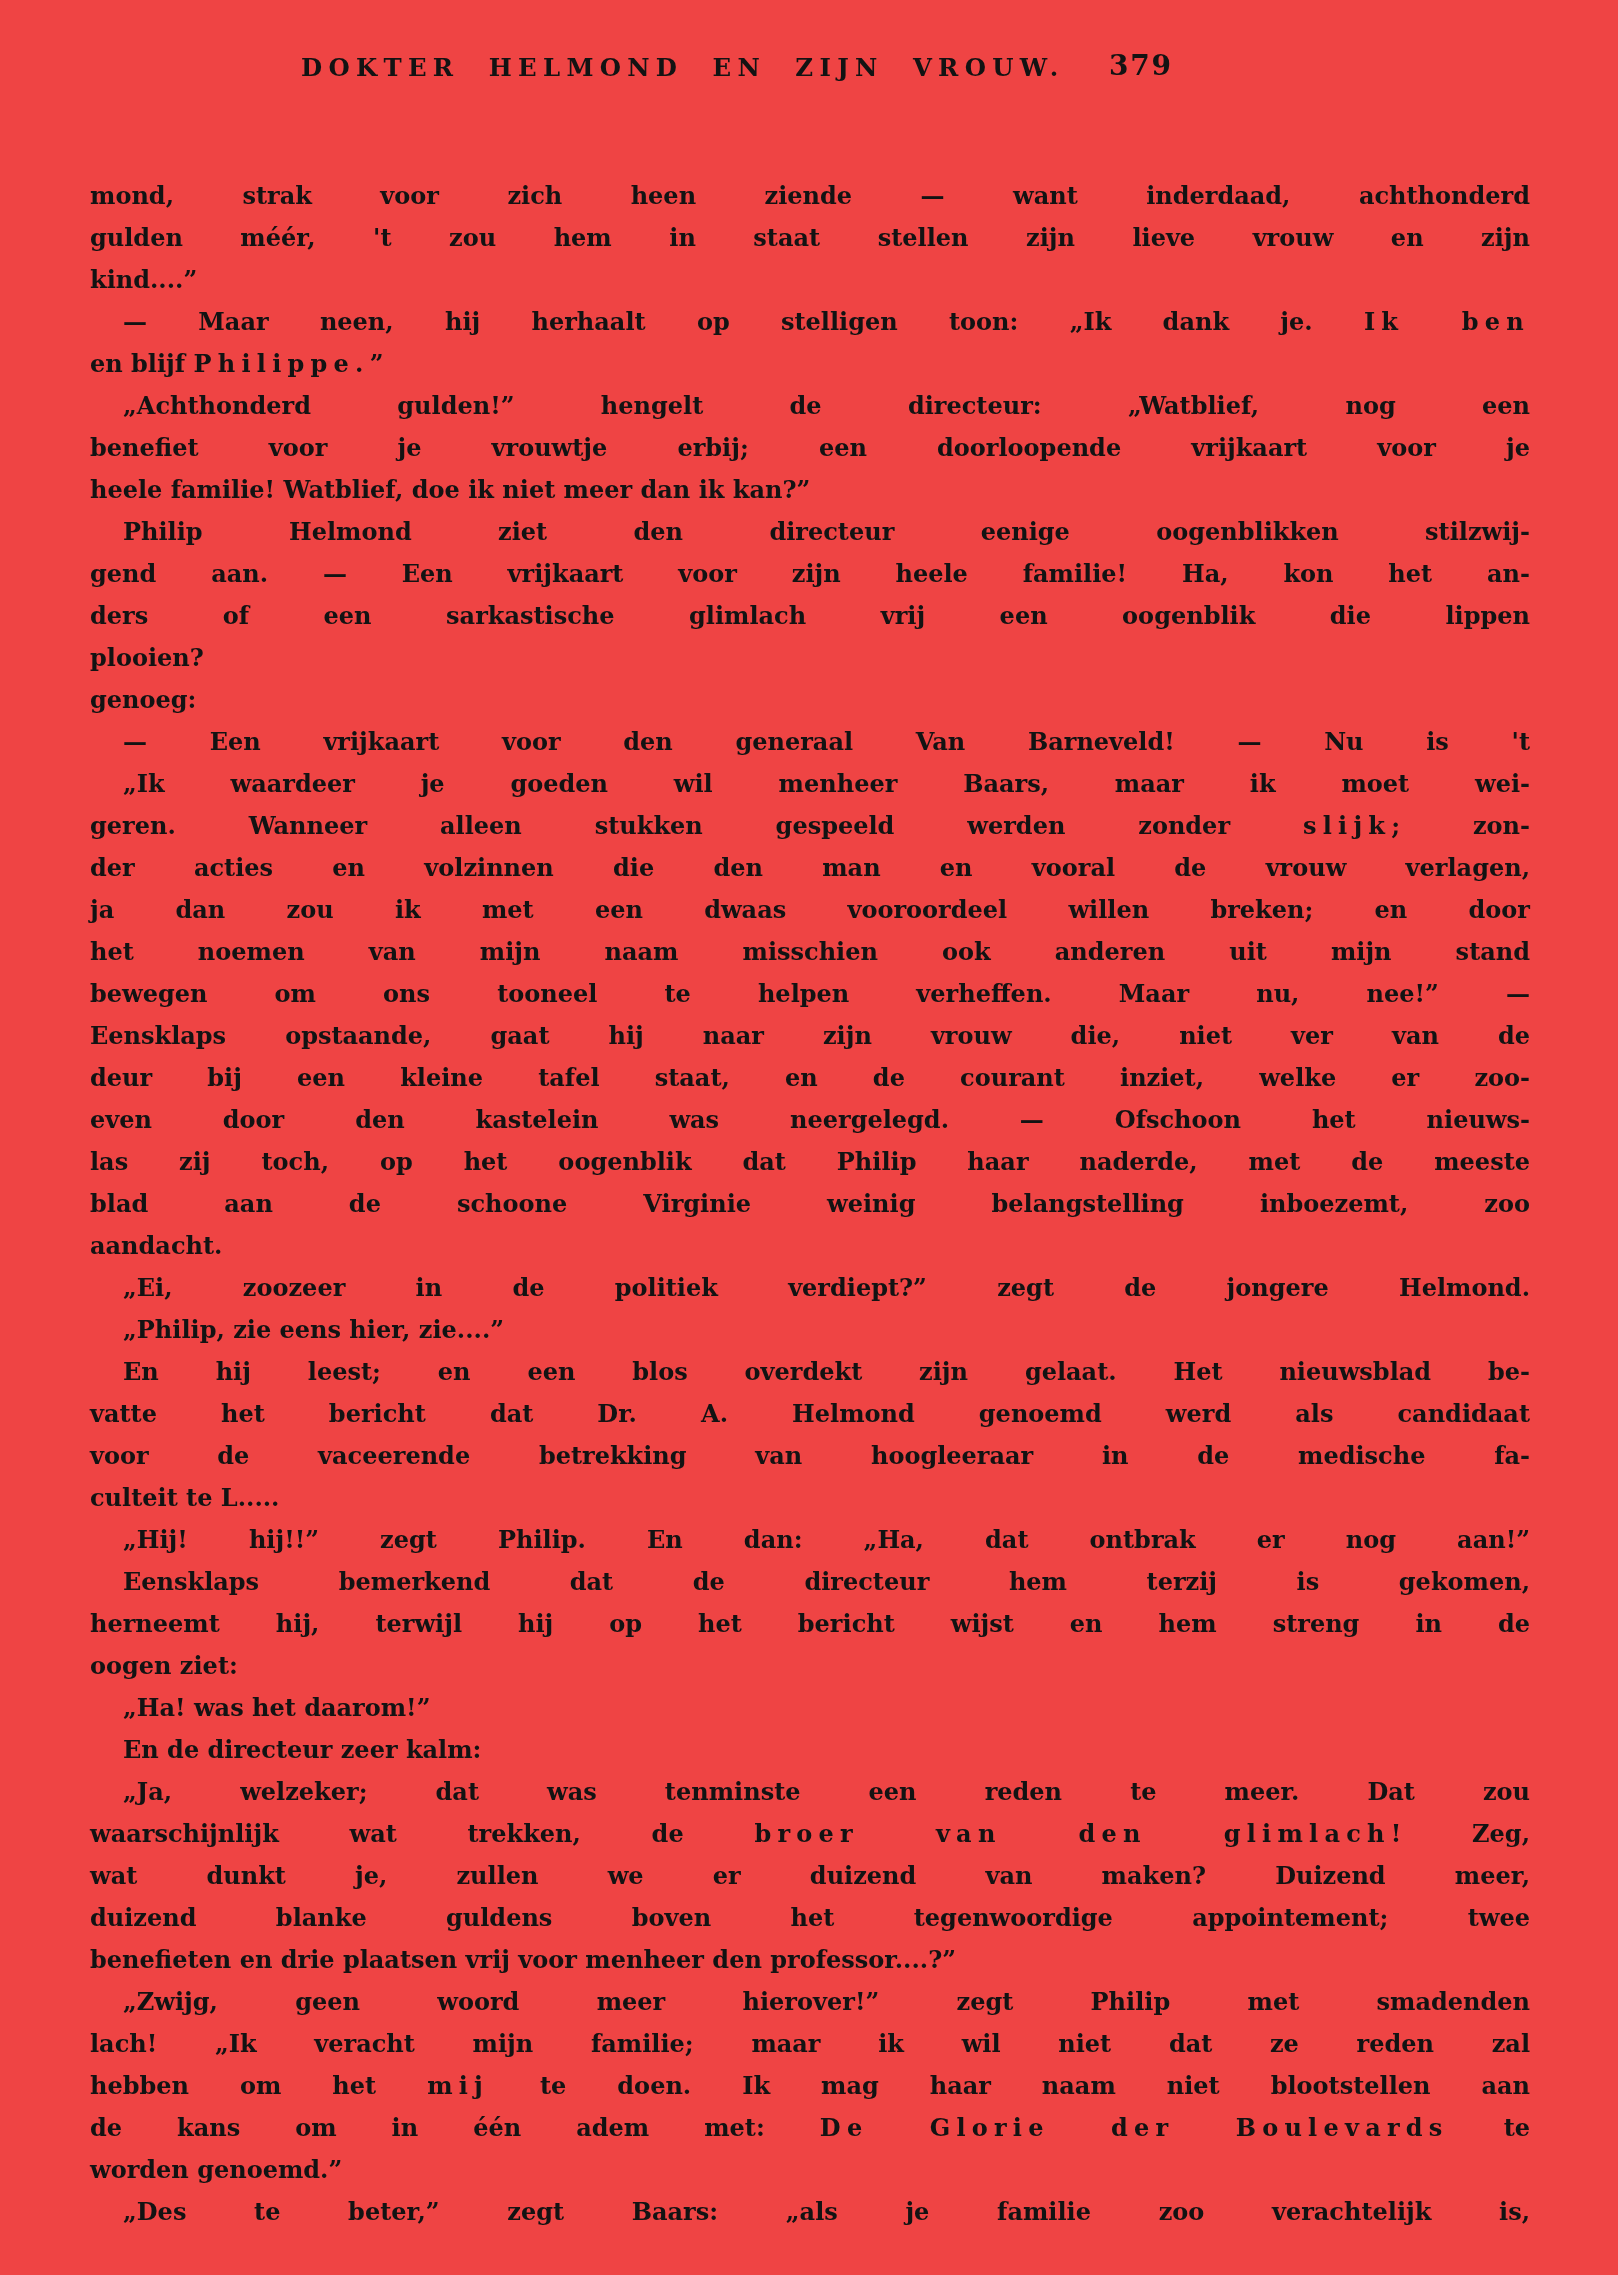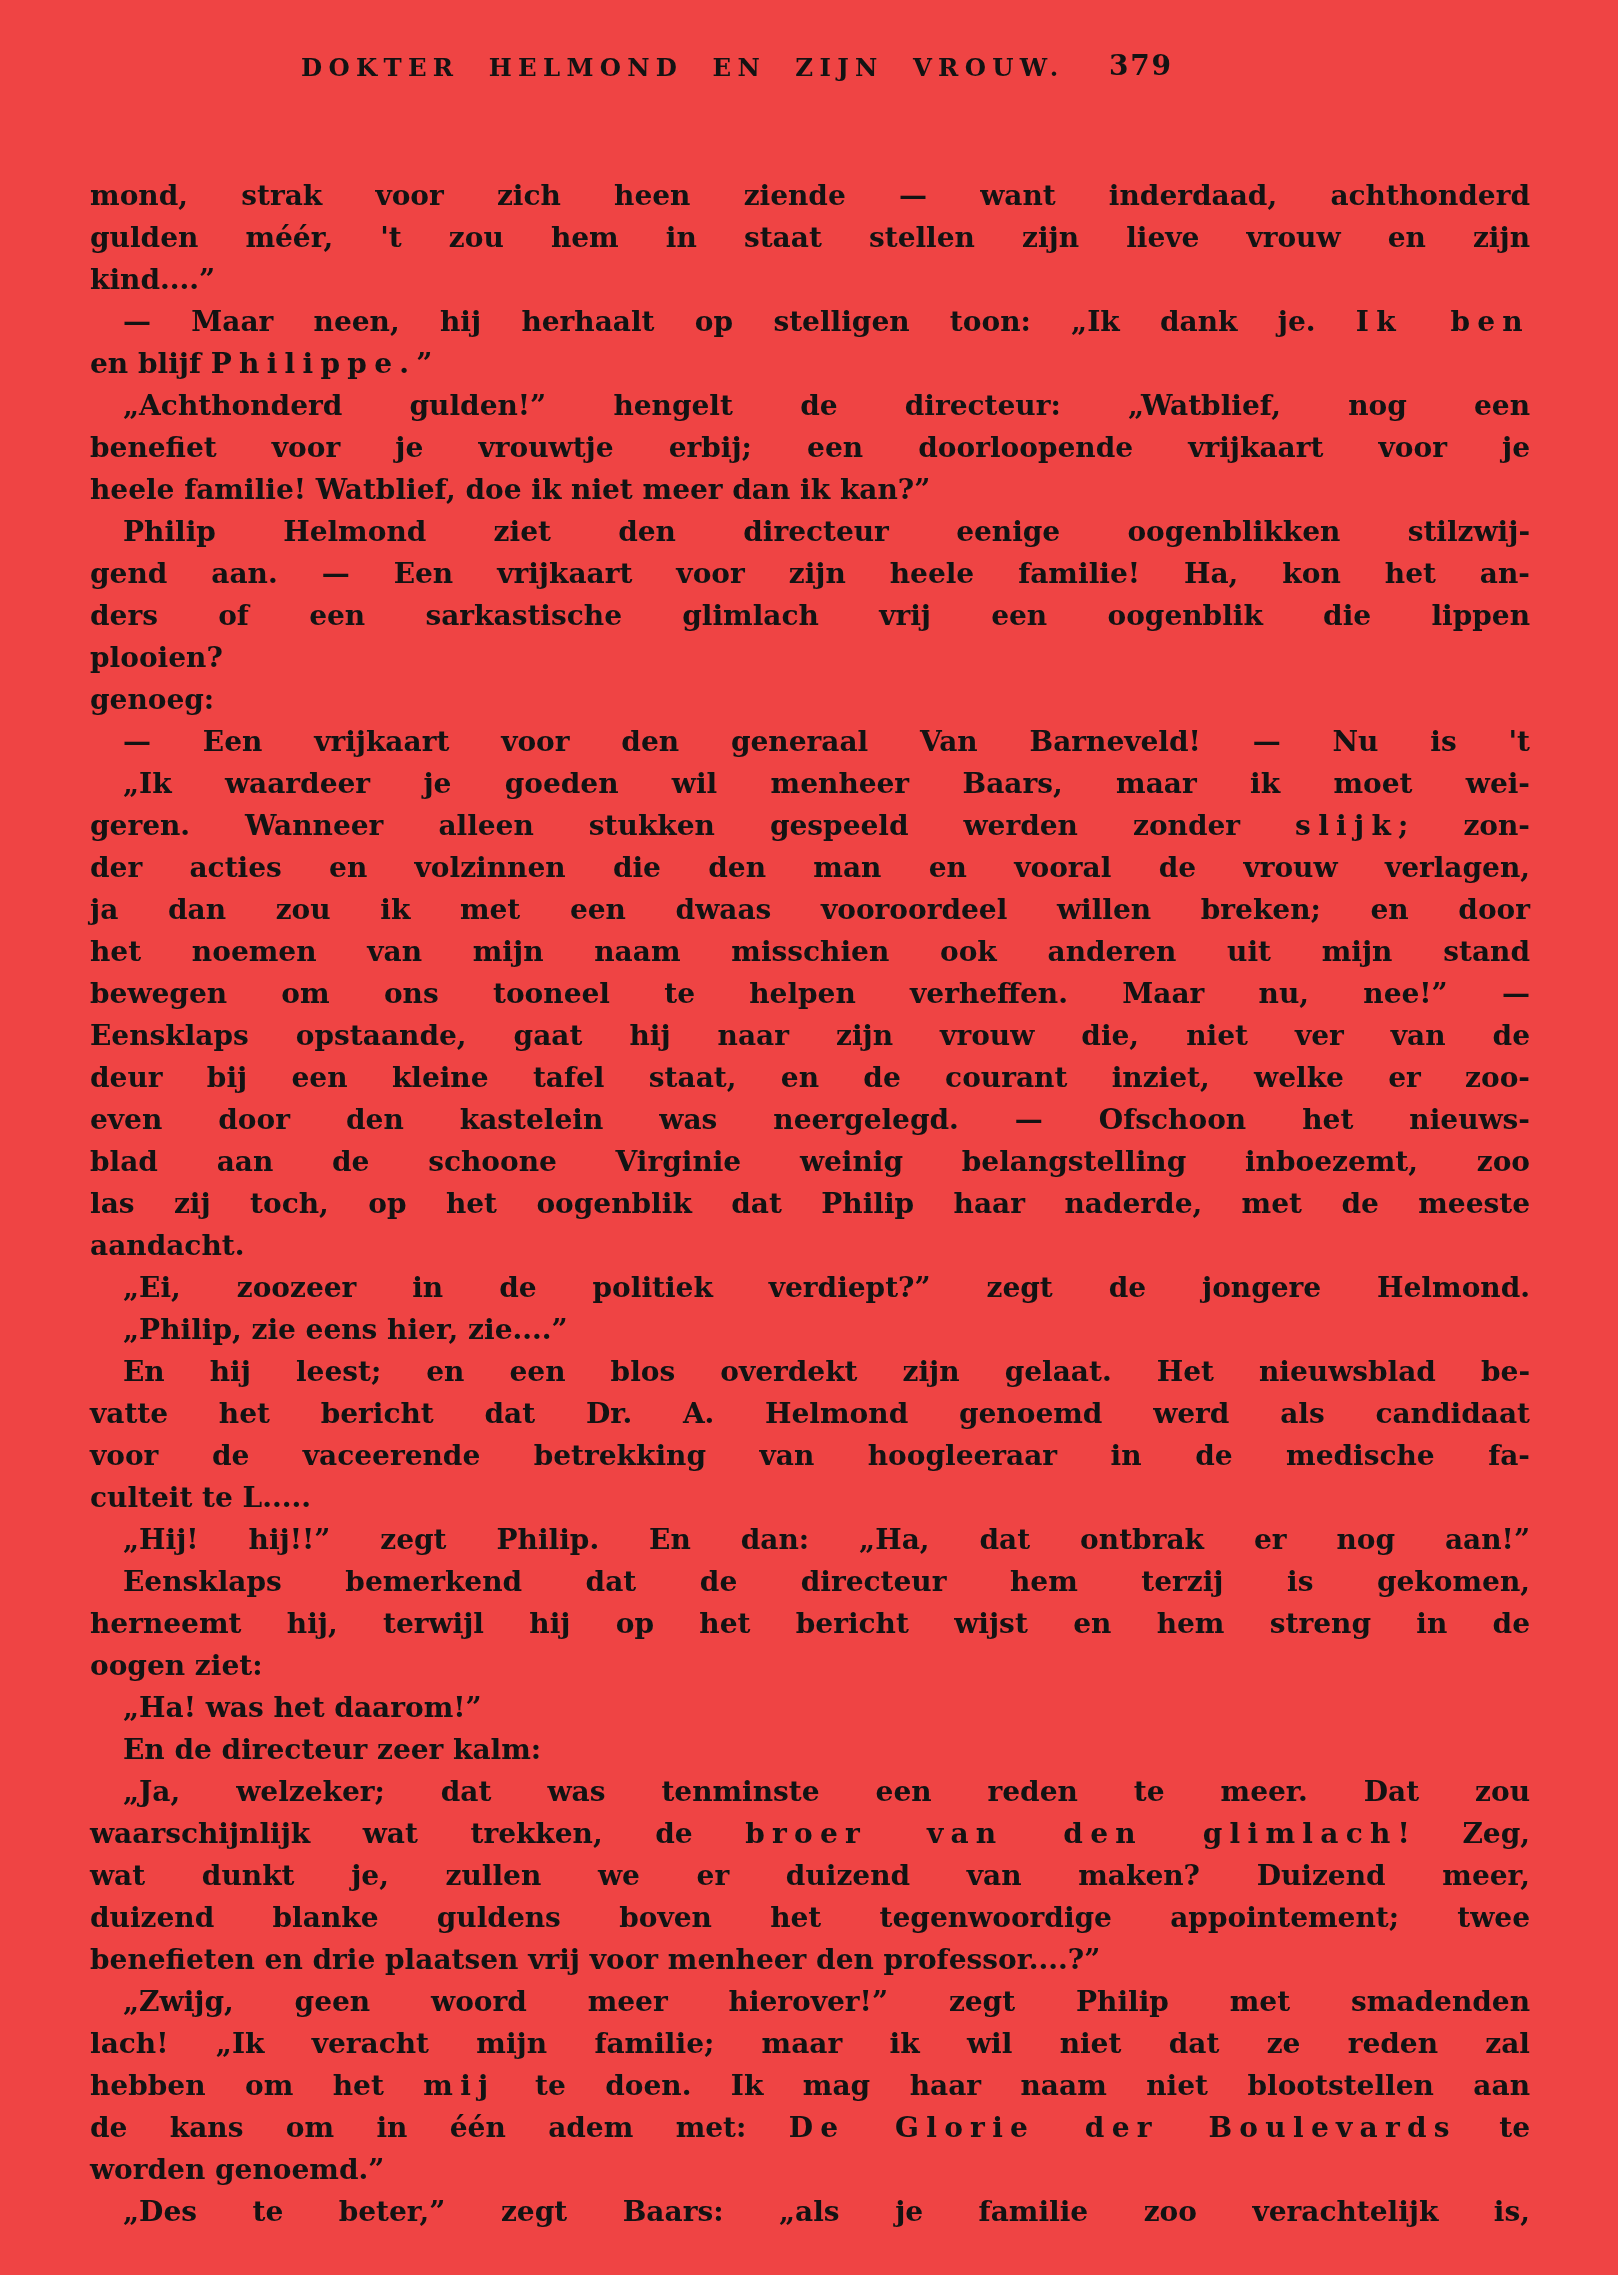--- a/index.html
+++ b/index.html
@@ -23,21 +23,21 @@
     position:absolute;left:301px;top:3.6px;
     font-size:24.4px;letter-spacing:6.3px;word-spacing:14.5px;
     white-space:nowrap;
   }
   .page-number{
     position:absolute;left:1109px;top:0;
     font-size:28px;letter-spacing:1.8px;
   }
   .body-text{
     position:absolute;top:175px;left:90px;width:1440px;
-    font-size:28px;font-weight:bold;line-height:42px;
+    font-size:24px;font-weight:bold;line-height:42px;
     text-rendering:optimizeLegibility;
   }
   .line{
     text-align:justify;
     text-align-last:justify;
     height:42px;
     overflow:visible;
     white-space:normal;
   }
   .line.pend{ text-align-last:left; }
@@ -69,22 +69,22 @@
       <div class="line indent">— Een vrijkaart voor den generaal Van Barneveld! — Nu is 't</div>
       <div class="line indent">„Ik waardeer je goeden wil menheer Baars, maar ik moet wei-</div>
       <div class="line">geren. Wanneer alleen stukken gespeeld werden zonder <span class="sp">slijk</span>; zon-</div>
       <div class="line">der acties en volzinnen die den man en vooral de vrouw verlagen,</div>
       <div class="line">ja dan zou ik met een dwaas vooroordeel willen breken; en door</div>
       <div class="line">het noemen van mijn naam misschien ook anderen uit mijn stand</div>
       <div class="line">bewegen om ons tooneel te helpen verheffen. Maar nu, nee!” —</div>
       <div class="line">Eensklaps opstaande, gaat hij naar zijn vrouw die, niet ver van de</div>
       <div class="line">deur bij een kleine tafel staat, en de courant inziet, welke er zoo-</div>
       <div class="line">even door den kastelein was neergelegd. — Ofschoon het nieuws-</div>
+      <div class="line">las zij toch, op het oogenblik dat Philip haar naderde, met de meeste</div>
       <div class="line">blad aan de schoone Virginie weinig belangstelling inboezemt, zoo</div>
-      <div class="line">las zij toch, op het oogenblik dat Philip haar naderde, met de meeste</div>
       <div class="line pend">aandacht.</div>
       <div class="line indent">„Ei, zoozeer in de politiek verdiept?” zegt de jongere Helmond.</div>
       <div class="line indent pend">„Philip, zie eens hier, zie....”</div>
       <div class="line indent">En hij leest; en een blos overdekt zijn gelaat. Het nieuwsblad be-</div>
       <div class="line">vatte het bericht dat Dr. A. Helmond genoemd werd als candidaat</div>
       <div class="line">voor de vaceerende betrekking van hoogleeraar in de medische fa-</div>
       <div class="line pend">culteit te L.....</div>
       <div class="line indent">„Hij! hij!!” zegt Philip. En dan: „Ha, dat ontbrak er nog aan!”</div>
       <div class="line indent">Eensklaps bemerkend dat de directeur hem terzij is gekomen,</div>
       <div class="line">herneemt hij, terwijl hij op het bericht wijst en hem streng in de</div>

